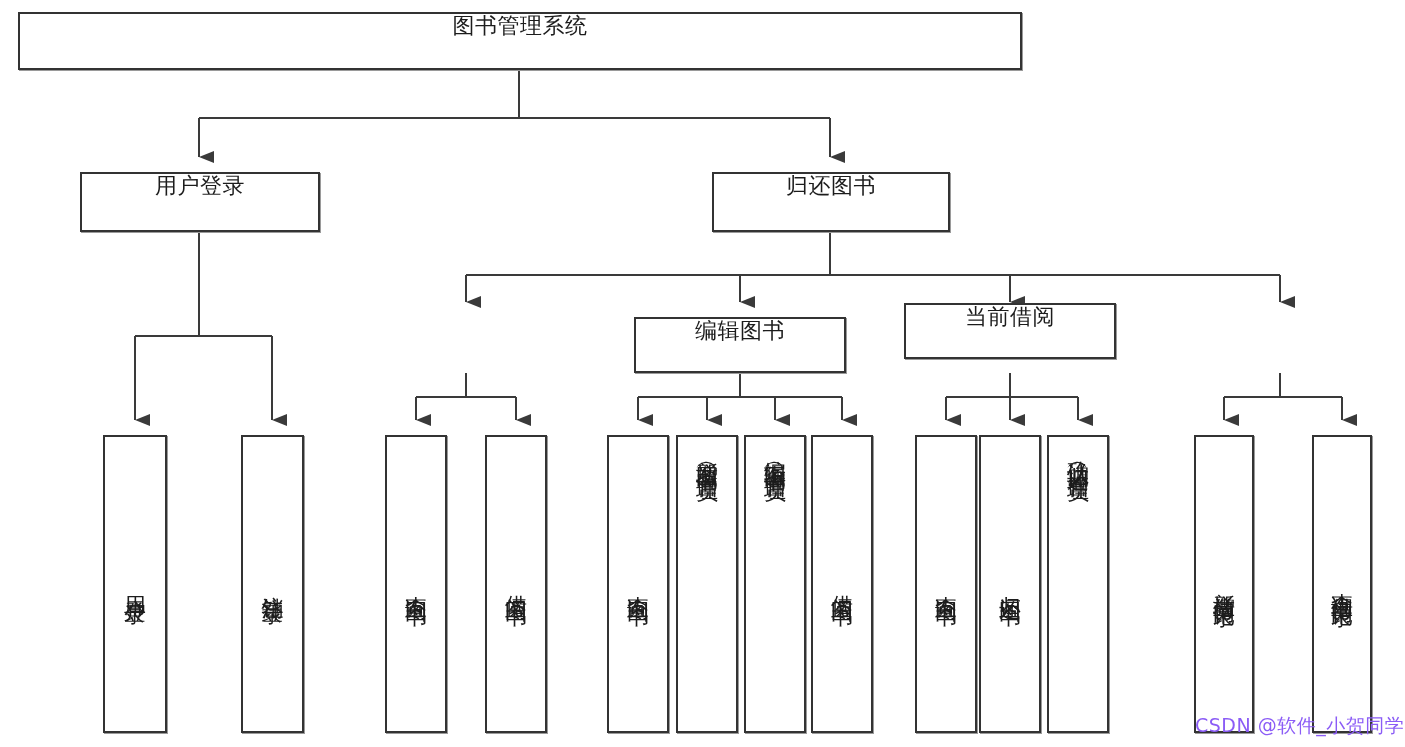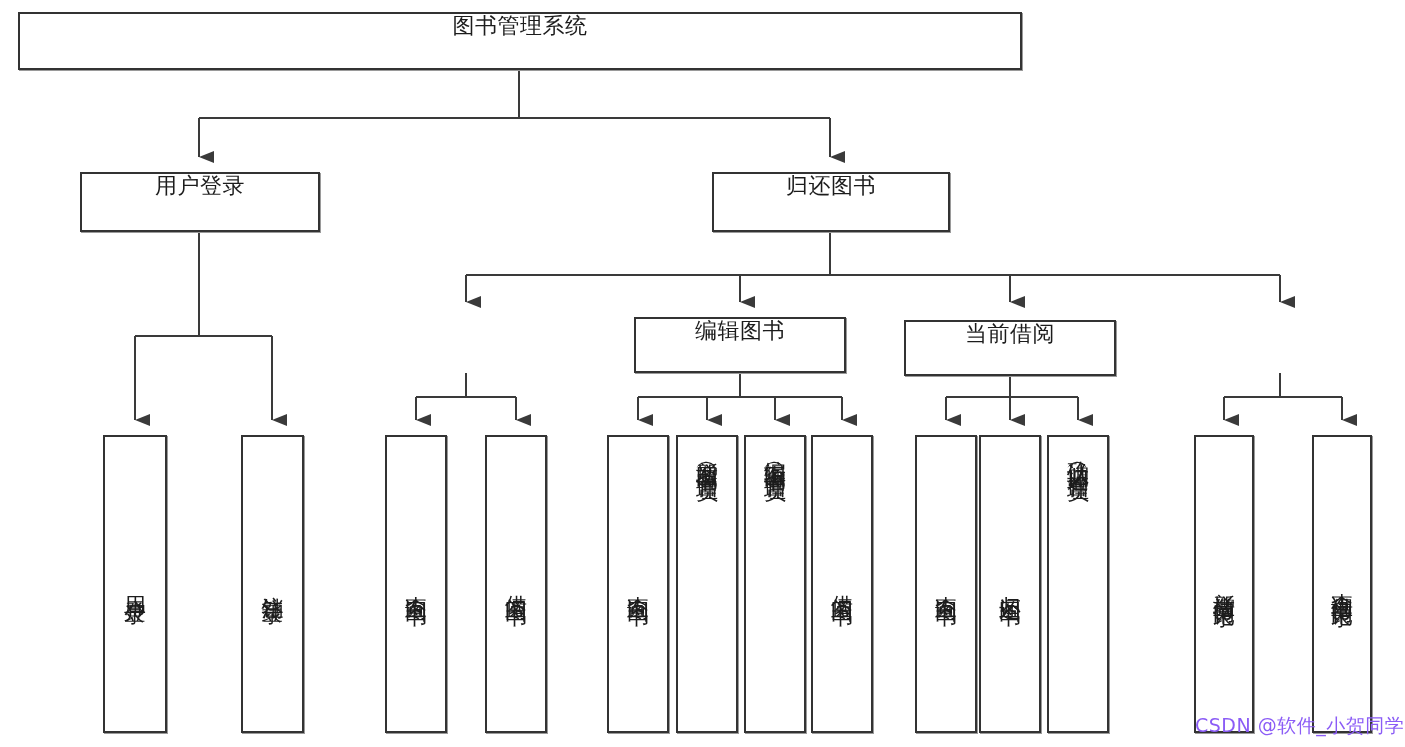--- a/index.html
+++ b/index.html
@@ -131,21 +131,21 @@
   <div class="node" style="left:80px; top:172px; width:240px; height:60px;">
     <span class="label">用户登录</span>
   </div>
   <div class="node" style="left:712px; top:172px; width:238px; height:60px;">
     <span class="label">归还图书</span>
   </div>
 
   <div class="node" style="left:634px; top:317px; width:212px; height:56px;">
     <span class="label">编辑图书</span>
   </div>
-  <div class="node" style="left:904px; top:320px; width:212px; height:56px;">
+  <div class="node" style="left:904px; top:303px; width:212px; height:56px;">
     <span class="label">当前借阅</span>
   </div>
 
   <div class="node vertical" style="left:103px; top:435px; width:64px; height:298px;">
     <span class="label">用户登录</span>
   </div>
   <div class="node vertical" style="left:241px; top:435px; width:63px; height:298px;">
     <span class="label">注销登录</span>
   </div>
 

